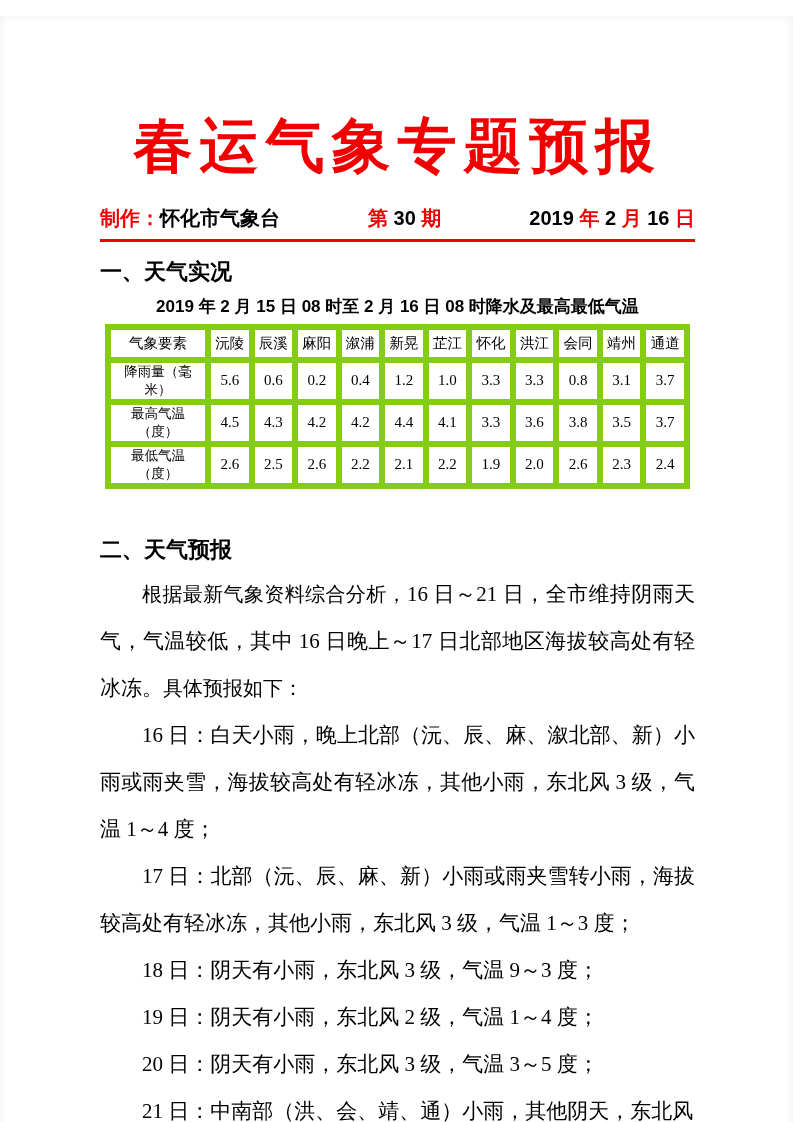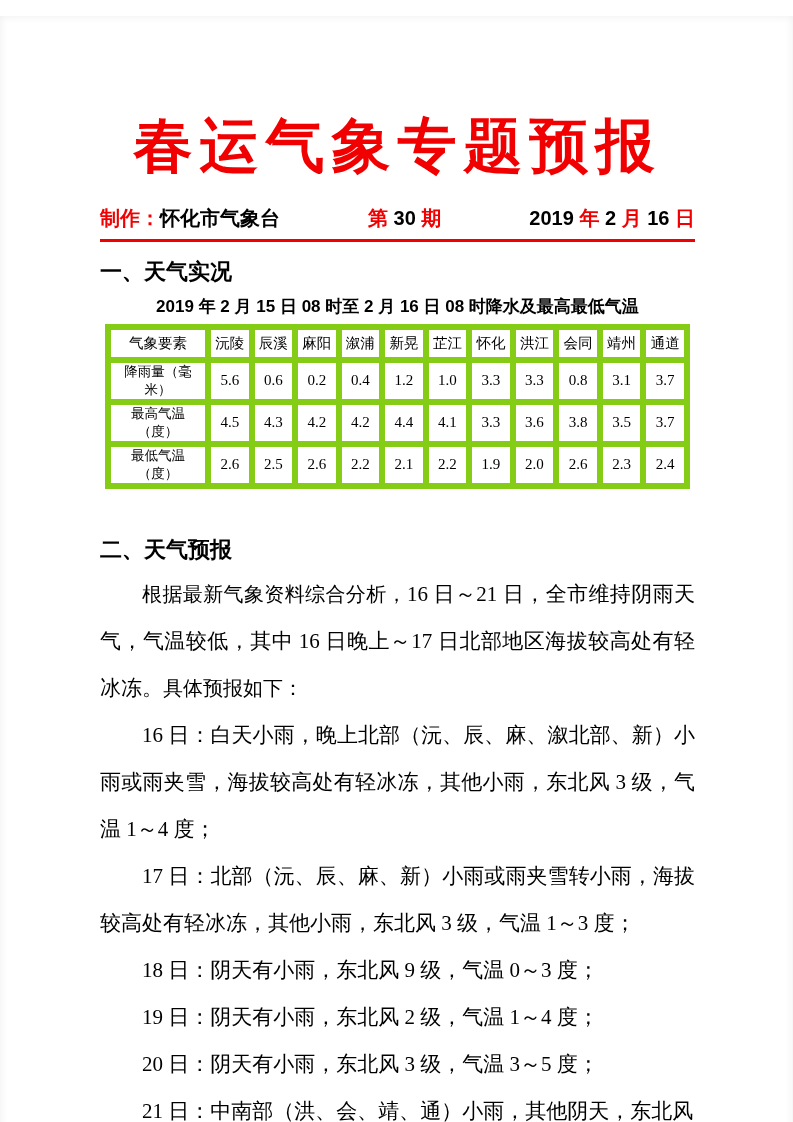--- a/index.html
+++ b/index.html
@@ -180,19 +180,19 @@
         </tr>
       </tbody>
     </table>
 
   <h2 class="sec-heading second">二、天气预报</h2>
 
   <div class="paragraphs">
       <p class="body-para"><span class="bold-sans">根据最新气象资料综合分析，</span><span>16 日～21 日，全市维持阴雨天气，气温较低，其中 16 日晚上～17 日北部地区海拔较高处有轻冰冻。</span><span class="bold-sans">具体预报如下：</span></p>
       <p class="body-para"><span>16 日：白天小雨，晚上北部（沅、辰、麻、溆北部、新）小雨或雨夹雪，海拔较高处有轻冰冻，其他小雨，东北风 3 级，气温 1～4 度；</span></p>
       <p class="body-para"><span>17 日：北部（沅、辰、麻、新）小雨或雨夹雪转小雨，海拔较高处有轻冰冻，其他小雨，东北风 3 级，气温 1～3 度；</span></p>
-      <p class="body-para"><span>18 日：阴天有小雨，东北风 9 级，气温 0～3 度；</span></p>
+      <p class="body-para"><span>18 日：阴天有小雨，东北风 3 级，气温 9～3 度；</span></p>
       <p class="body-para"><span>19 日：阴天有小雨，东北风 2 级，气温 1～4 度；</span></p>
       <p class="body-para"><span>20 日：阴天有小雨，东北风 3 级，气温 3～5 度；</span></p>
       <p class="body-para"><span>21 日：中南部（洪、会、靖、通）小雨，其他阴天，东北风</span></p>
     </div>
 
 </div>
 
 </body></html>

